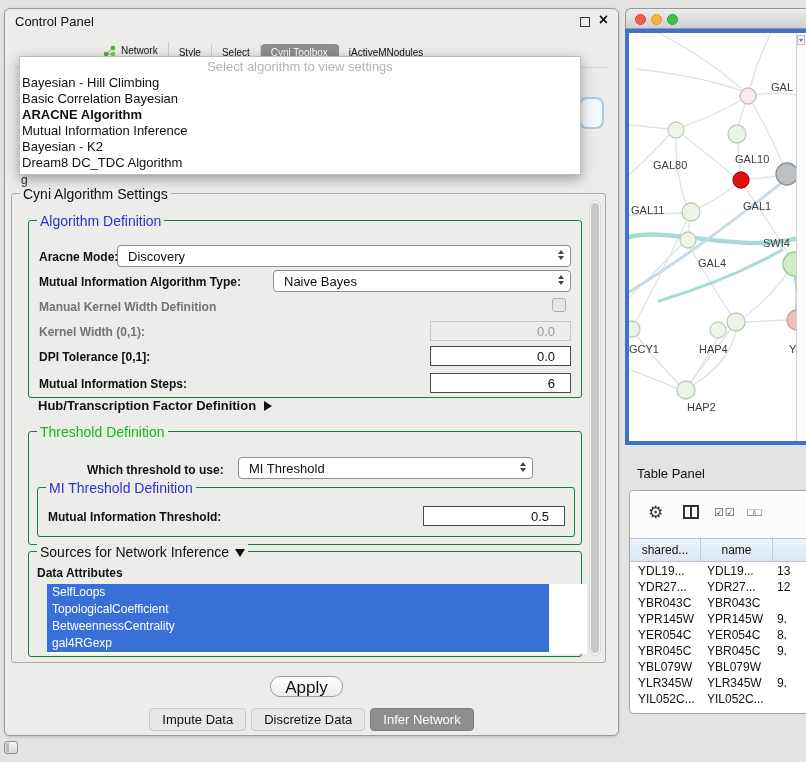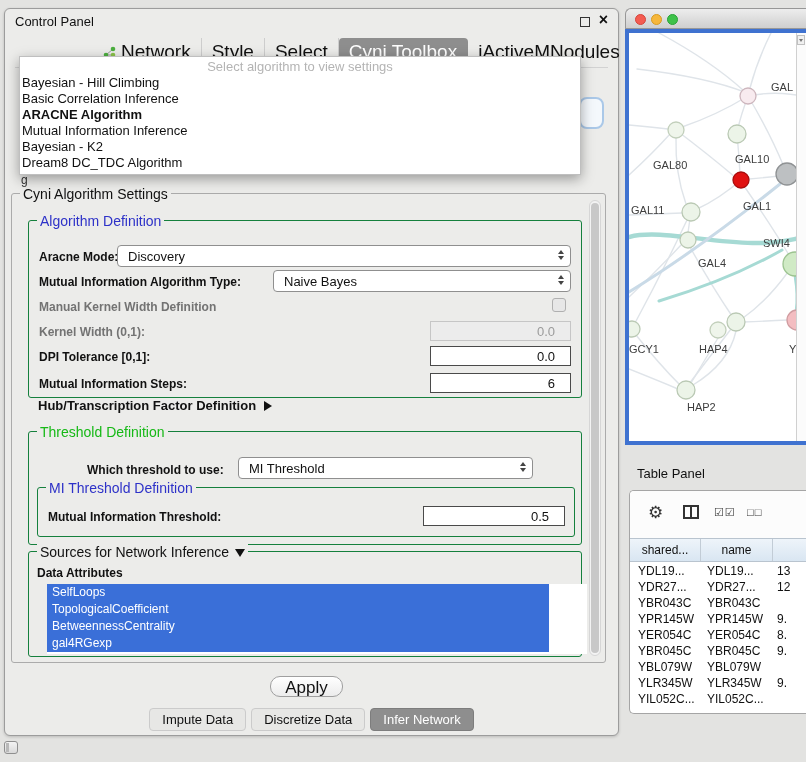--- a/index.html
+++ b/index.html
@@ -9,21 +9,21 @@
 
   
   #control-panel { position:absolute; left:4px; top:8px; width:613px; height:726px;
     background:#ececea; border:1px solid #9c9c9c; border-radius:6px;
     box-shadow:0 1px 3px rgba(0,0,0,.18); }
   .cp-title { position:absolute; left:10px; top:5px; font-size:13px; }
   .float-icon { position:absolute; right:28px; top:8px; width:8px; height:8px; border:1px solid #333; }
   .close-icon { position:absolute; right:10px; top:2px; font-size:16px; font-weight:bold; cursor:default; }
 
   .top-tabs { position:absolute; left:88px; top:32px; height:22px; display:flex; align-items:center; }
-  .tab { font-size:19px; padding:3px 10px; display:flex; gap:5px;
+  .tab { font-size:10px; padding:3px 10px; display:flex; gap:5px;
          border-right:1px solid #cdcdcd; white-space:nowrap; }
   .tab:last-child { border-right:none; }
   .tab.selected { background:var(--selected-tab-bg,#8e8e8e); color:#fff; border-radius:4px;
                   border-right-color:transparent; }
   .tabs-rule { position:absolute; left:10px; right:10px; top:58px; border-top:1px solid #d2d2d2; }
 
   .hidden-combo-frag { position:absolute; left:574px; top:88px; width:21px; height:28px;
     border:2px solid #aac8e8; border-radius:8px; background:#f4f8fc; z-index:5; }
   .frag-g { position:absolute; left:16px; top:164px; font-size:12px; color:#333; z-index:5; }
 
@@ -176,21 +176,21 @@
       </div>
     <div class="tabs-rule"></div>
 
     <div class="hidden-combo-frag"></div>
     <span class="frag-g">g</span>
 
     <div class="algo-popup">
       <div class="popup-placeholder">Select algorithm to view settings</div>
       <div>
           <div class="popup-item">Bayesian - Hill Climbing</div>
-          <div class="popup-item">Basic Correlation Inference</div>
+          <div class="popup-item">Basic Correlation Bayesian</div>
           <div class="popup-item selected">ARACNE Algorithm</div>
           <div class="popup-item">Mutual Information Inference</div>
           <div class="popup-item">Bayesian - K2</div>
           <div class="popup-item">Dream8 DC_TDC Algorithm</div>
         </div>
     </div>
 
     <div class="settings-group">
       <span class="group-title">Cyni Algorithm Settings</span>
 

